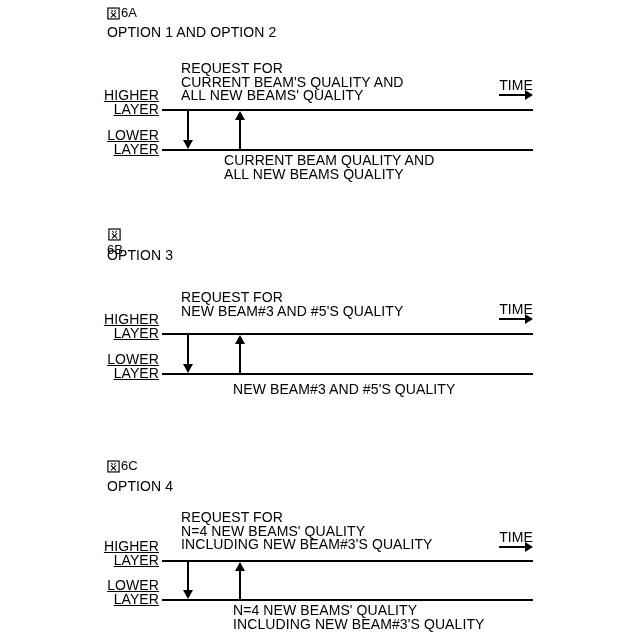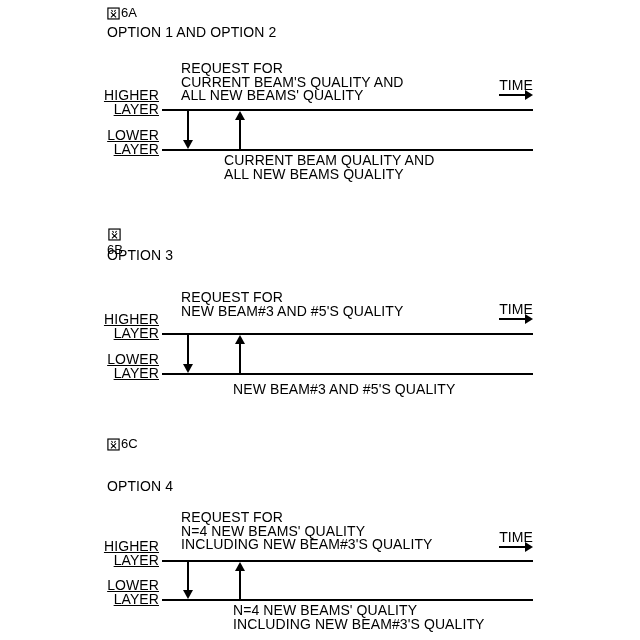--- a/index.html
+++ b/index.html
@@ -85,21 +85,21 @@
     <div class="hline" style="left:162px;top:333px;width:371px;"></div>
     <div class="varrow down" style="left:183px;top:335px;height:38px;"></div>
     <div class="varrow up" style="left:235px;top:335px;height:38px;"></div>
     <div class="txt rlabel" style="left:59px;top:353px;">LOWER
 LAYER</div>
     <div class="hline" style="left:162px;top:373px;width:371px;"></div>
     <div class="txt" style="left:233px;top:383px;">NEW BEAM#3 AND #5'S QUALITY</div>
   </section>
 
   <section>
-    <div class="figlabel" style="left:107px;top:436px;">
+    <div class="figlabel" style="left:107px;top:458px;">
       <svg width="13" height="13" viewBox="0 0 100 100" style="margin-top:1px;">
         <rect x="7" y="8" width="86" height="84" fill="none" stroke="#000" stroke-width="9"></rect>
         <path d="M34 23 L44 36 M66 23 L56 36 M30 42 L70 80 M70 42 L30 80" stroke="#000" stroke-width="8" fill="none"></path>
       </svg>
       <span>6C</span>
     </div>
     <div class="txt" style="left:107px;top:480px;">OPTION 4</div>
     <div class="txt" style="left:181px;top:511px;">REQUEST FOR
 N=4 NEW BEAMS' QUALITY
 INCLUDING NEW BEAM#3'S QUALITY</div>

